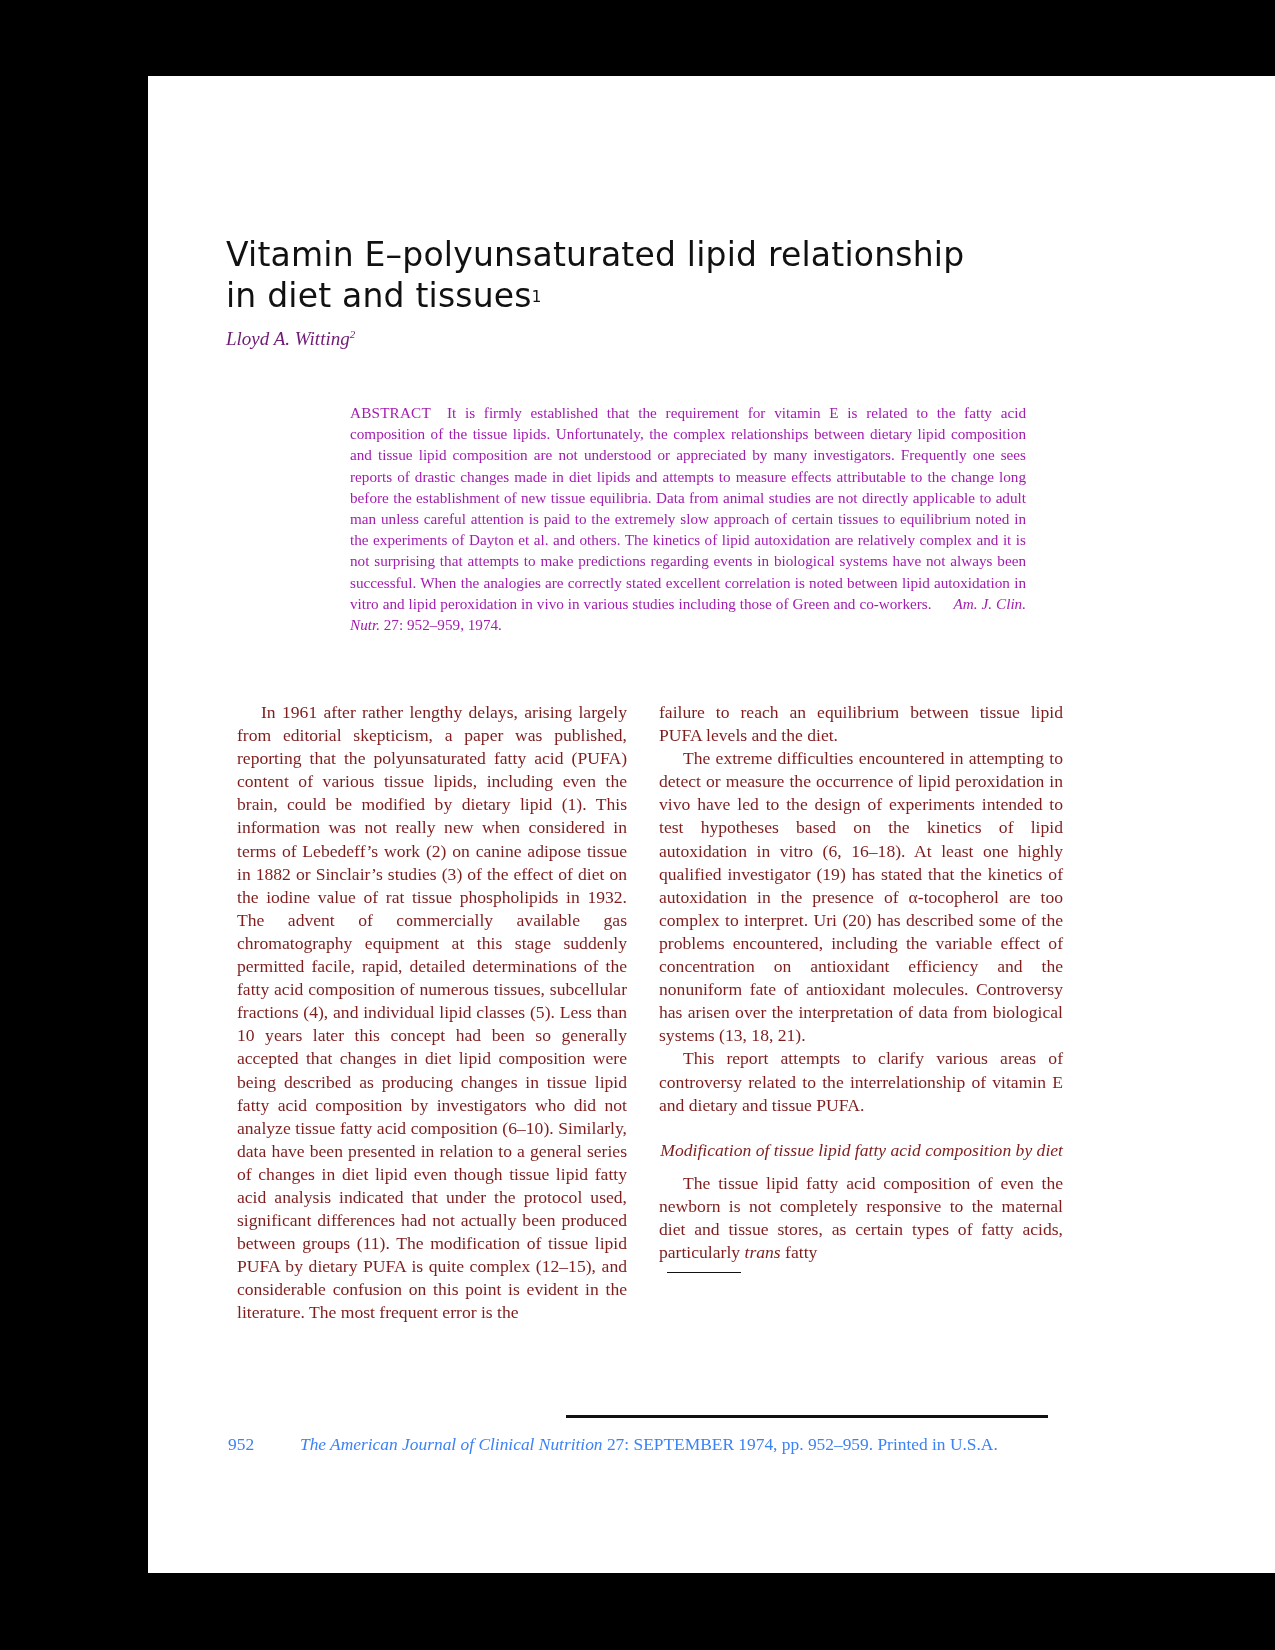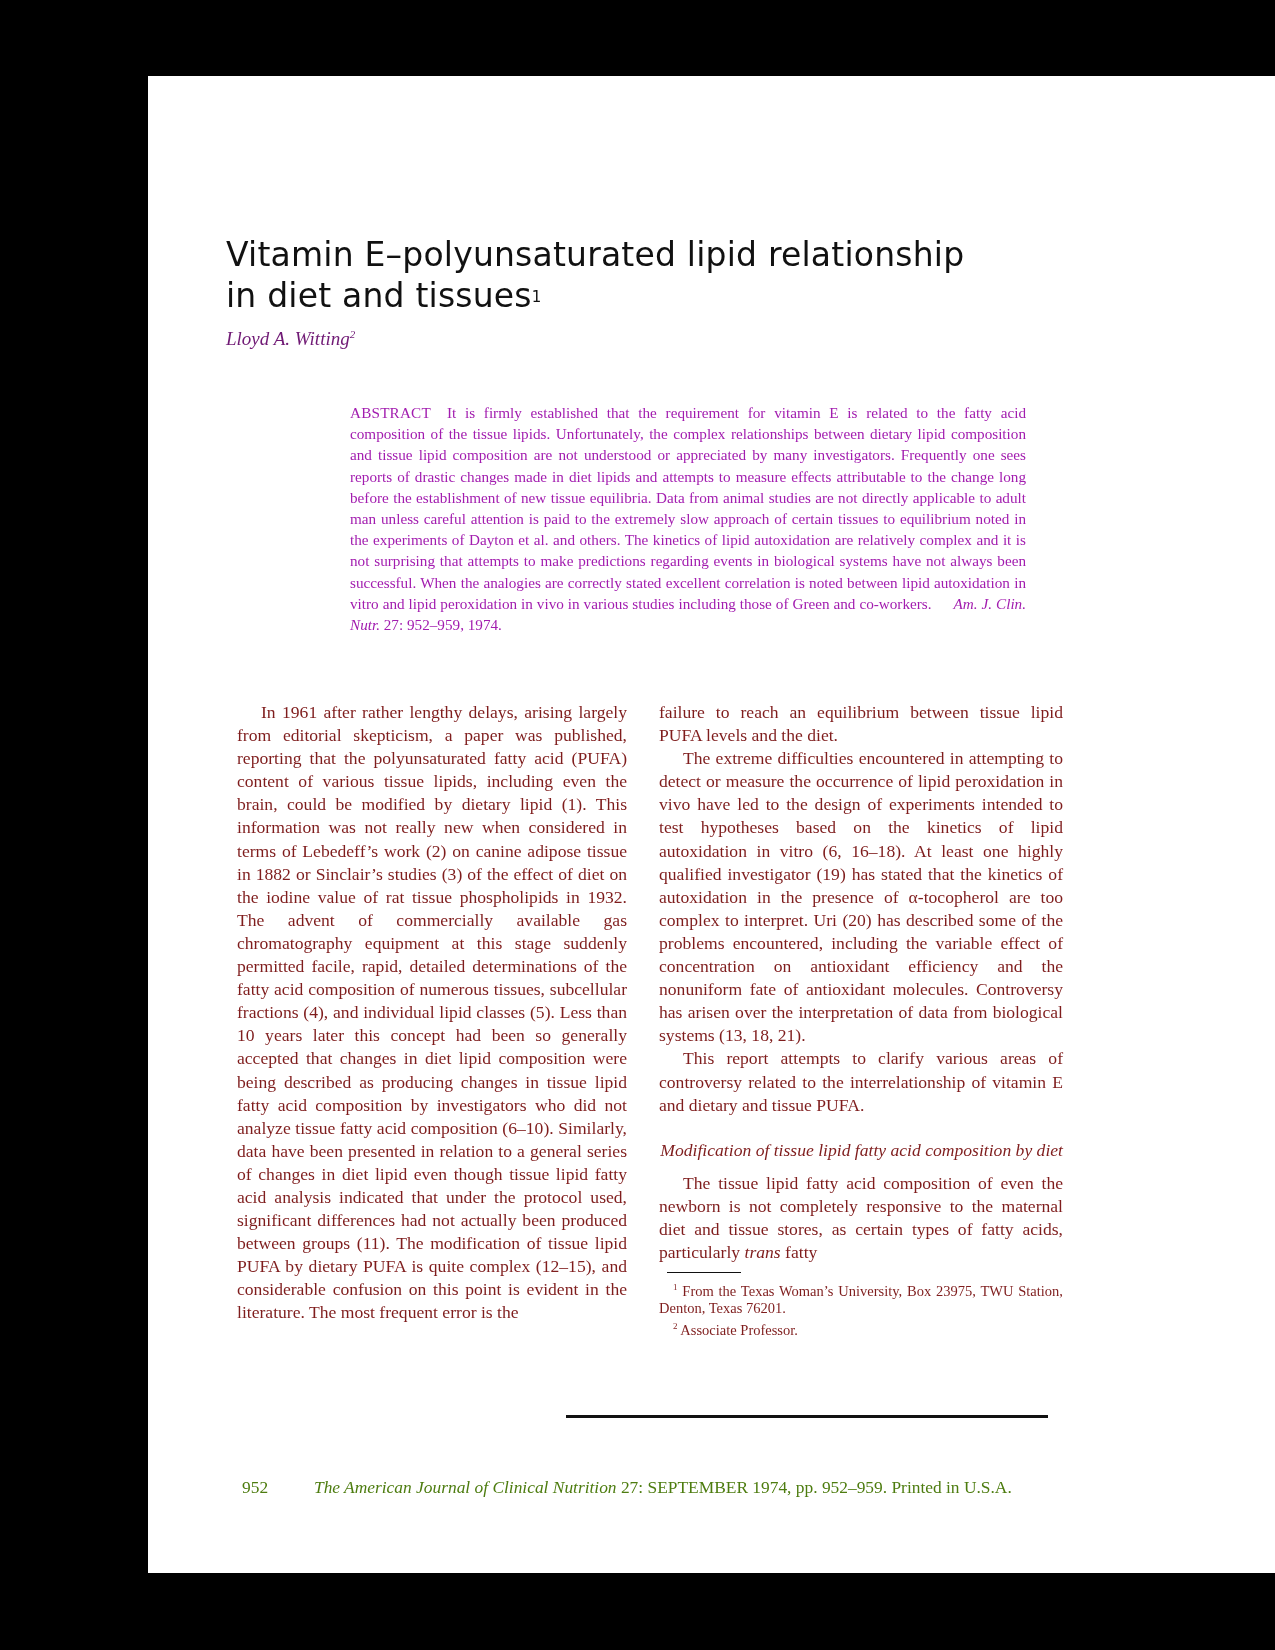--- a/index.html
+++ b/index.html
@@ -46,22 +46,22 @@
     width: 74px; height: 0; border-top: 1.5px solid #111; margin: 8px 0 6px 8px;
   }
   .footnotes { font-size: 14.5px; line-height: 17.5px; }
   .footnotes p { text-indent: 14px; margin: 0; }
   .footnotes sup { font-size: 9px; }
   .footer-rule {
     position: absolute; left: 418px; top: 1339px; width: 482px;
     border-top: 3px solid #111;
   }
   .footer {
-    position: absolute; left: 94px; top: 1358px; width: 812px;
-    font-size: 17.4px; color: #4d7c0f; white-space: nowrap; margin-top: 43px;
+    position: absolute; left: 80px; top: 1358px; width: 812px;
+    font-size: 17.4px; color: #3b82f6; white-space: nowrap;
   }
   .footer .page-num { display: inline-block; width: 72px; }
   .footer .journal { font-style: italic; }
 </style>
 </head>
 <body>
 
 <div class="page">
 
   <h1 class="title">
@@ -81,23 +81,19 @@
     <p>In 1961 after rather lengthy delays, arising largely from editorial skepticism, a paper was published, reporting that the polyunsaturated fatty acid (PUFA) content of various tissue lipids, including even the brain, could be modified by dietary lipid (1). This information was not really new when considered in terms of Lebedeff’s work (2) on canine adipose tissue in 1882 or Sinclair’s studies (3) of the effect of diet on the iodine value of rat tissue phospholipids in 1932. The advent of commercially available gas chromatography equipment at this stage suddenly permitted facile, rapid, detailed determinations of the fatty acid composition of numerous tissues, subcellular fractions (4), and individual lipid classes (5). Less than 10 years later this concept had been so generally accepted that changes in diet lipid composition were being described as producing changes in tissue lipid fatty acid composition by investigators who did not analyze tissue fatty acid composition (6–10). Similarly, data have been presented in relation to a general series of changes in diet lipid even though tissue lipid fatty acid analysis indicated that under the protocol used, significant differences had not actually been produced between groups (11). The modification of tissue lipid PUFA by dietary PUFA is quite complex (12–15), and considerable confusion on this point is evident in the literature. The most frequent error is the</p>
   </div>
 
   <div class="col col-right">
     <p style="text-indent:0">failure to reach an equilibrium between tissue lipid PUFA levels and the diet.</p>
     <p>The extreme difficulties encountered in attempting to detect or measure the occurrence of lipid peroxidation in vivo have led to the design of experiments intended to test hypotheses based on the kinetics of lipid autoxidation in vitro (6, 16–18). At least one highly qualified investigator (19) has stated that the kinetics of autoxidation in the presence of α-tocopherol are too complex to interpret. Uri (20) has described some of the problems encountered, including the variable effect of concentration on antioxidant efficiency and the nonuniform fate of antioxidant molecules. Controversy has arisen over the interpretation of data from biological systems (13, 18, 21).</p>
     <p>This report attempts to clarify various areas of controversy related to the interrelationship of vitamin E and dietary and tissue PUFA.</p>
     <div class="section-heading">Modification of tissue lipid fatty acid composition by diet</div>
     <p><span>The tissue lipid fatty acid composition of even the newborn is not completely responsive to the maternal diet and tissue stores, as certain types of fatty acids, particularly </span><i>trans</i><span> fatty</span></p>
     <div class="fn-rule"></div>
-    <div class="footnotes">
-      <p><sup>1</sup> <span>From the Texas Woman’s University, Box 23975, TWU Station, Denton, Texas 76201.</span></p>
-      <p><sup>2</sup> <span>Associate Professor.</span></p>
-    </div>
   </div>
 
   <div class="footer-rule"></div>
   <div class="footer">
     <span class="page-num">952</span><span class="journal">The American Journal of Clinical Nutrition</span><span> 27: SEPTEMBER 1974, pp. 952–959. Printed in U.S.A.</span>
   </div>
 </div>
 
 </body></html>

